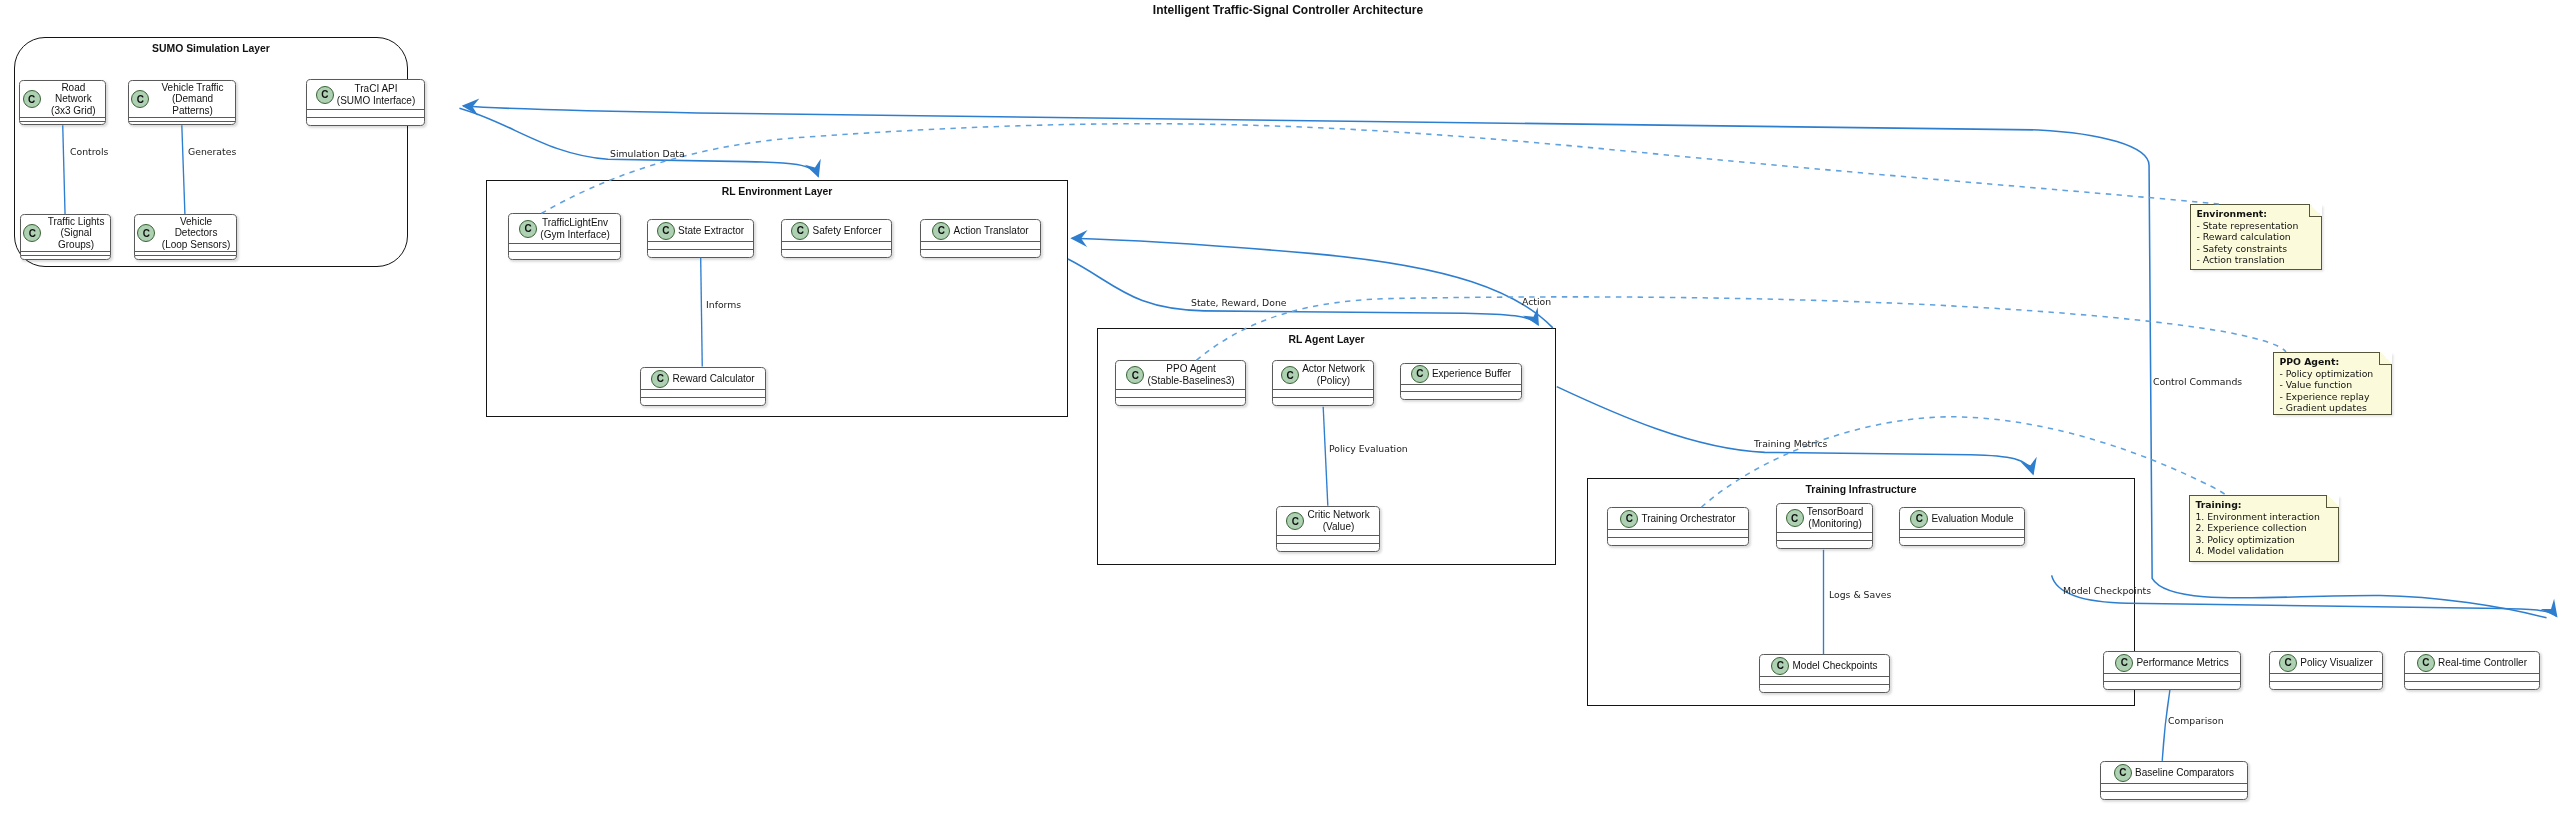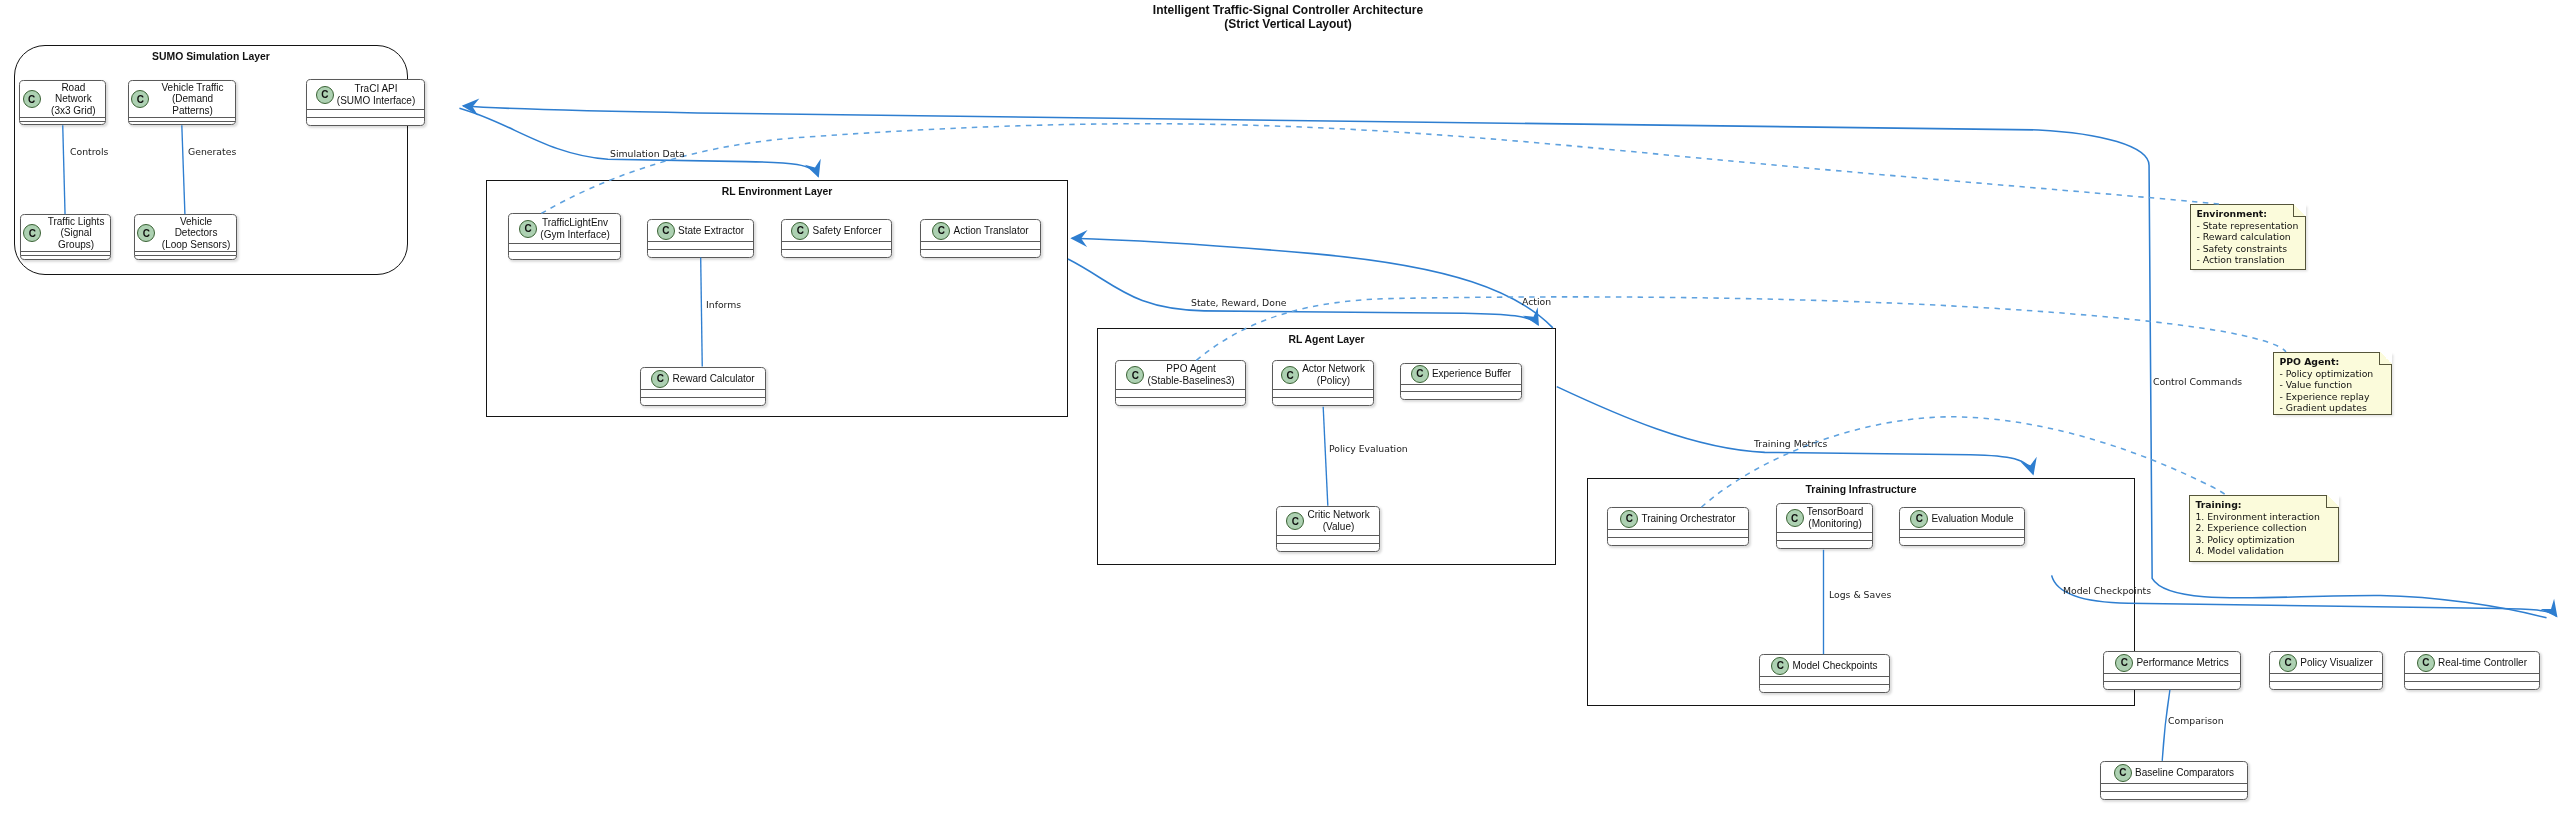--- a/index.html
+++ b/index.html
@@ -69,24 +69,23 @@
     font-family:"DejaVu Sans",sans-serif;
   }
 </style>
 </head>
 <body>
 
 <div id="canvas">
 
   <div class="diagram-title">
     <div>Intelligent Traffic-Signal Controller Architecture</div>
-    <div>(Strict Vertical Layout)</div>
-  </div>
-
-  <div class="pkg" style="left:14px;top:45px;width:394px;height:230px;border-radius:31px;">
+  </div>
+
+  <div class="pkg" style="left:14px;top:37px;width:394px;height:230px;border-radius:31px;">
     <div class="pkg-title">SUMO Simulation Layer</div>
   </div>
   <div class="uml-class" style="left:19.3px;top:80px;width:87px;height:45px;">
     <div class="cls-name">
         <span class="cicon">C</span>
       <span class="cname">
           <span>Road Network</span>
           <span>(3x3 Grid)</span>
         </span>
     </div>
@@ -319,21 +318,21 @@
     <div class="cls-name">
         <span class="cicon">C</span>
       <span class="cname">
           <span>Baseline Comparators</span>
         </span>
     </div>
     <div class="cmp"></div>
     <div class="cmp"></div>
   </div>
 
-  <div class="note" style="left:2190px;top:204px;width:116px;height:66px;">
+  <div class="note" style="left:2190px;top:204px;width:132px;height:66px;">
     <span class="fold"></span>
     <div class="note-title">Environment:</div>
     <div class="note-line">- State representation</div>
     <div class="note-line">- Reward calculation</div>
     <div class="note-line">- Safety constraints</div>
     <div class="note-line">- Action translation</div>
   </div>
   <div class="note" style="left:2273px;top:352px;width:119px;height:63px;">
     <span class="fold"></span>
     <div class="note-title">PPO Agent:</div>

